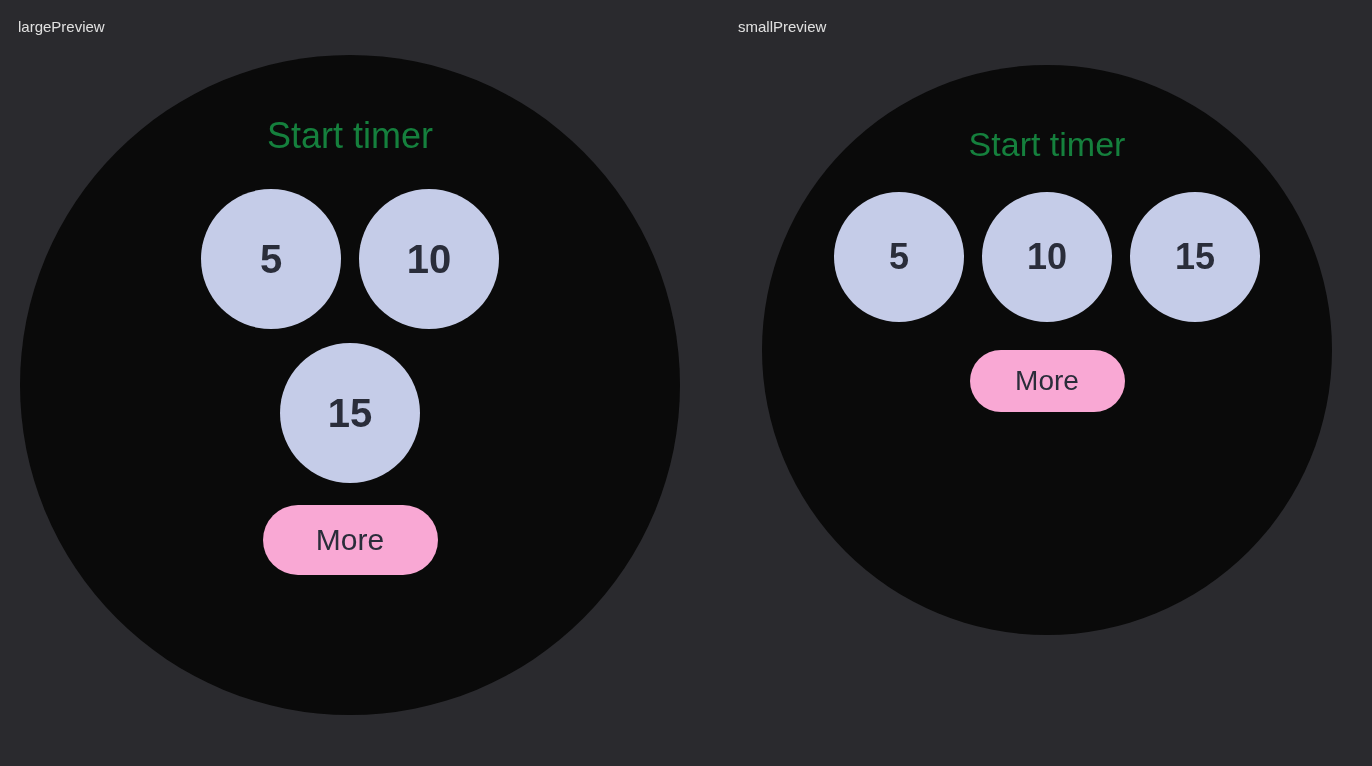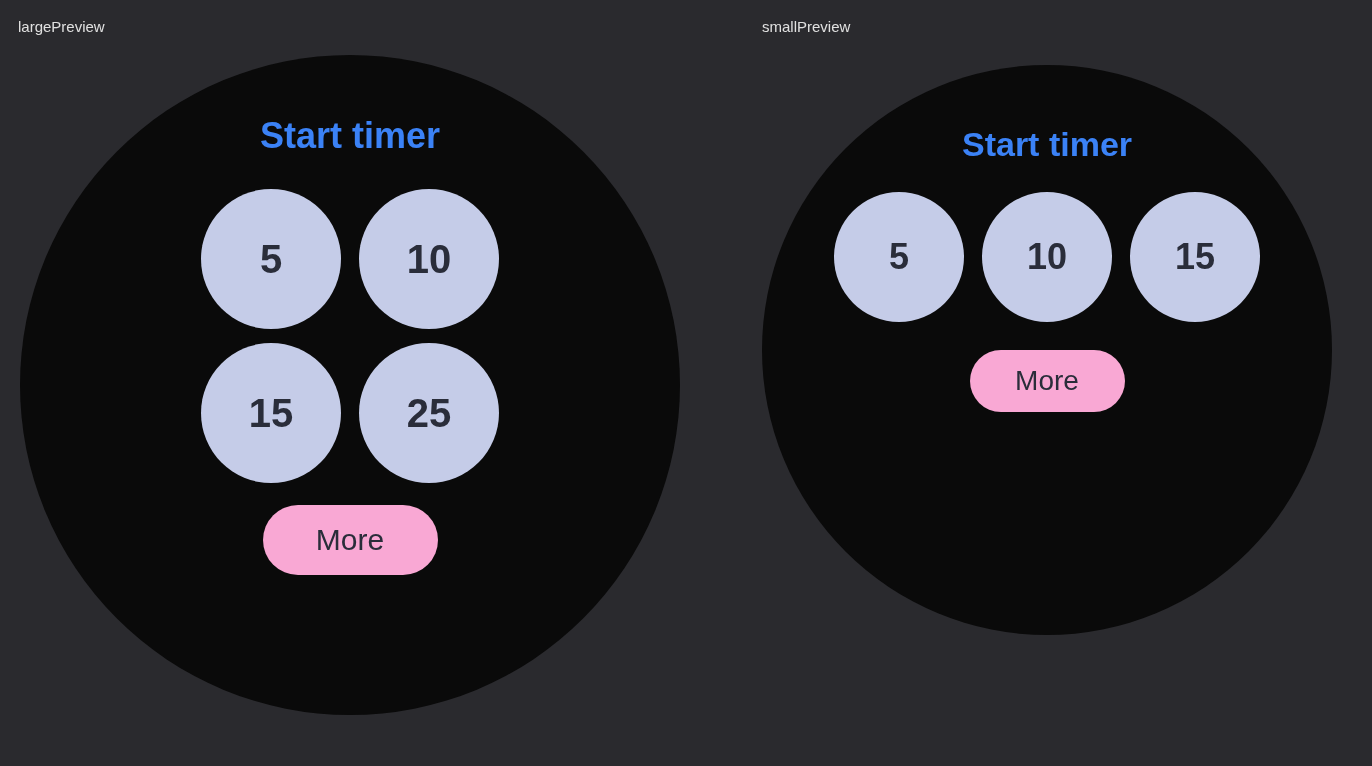--- a/index.html
+++ b/index.html
@@ -15,21 +15,21 @@
 
     .preview-label {
       position: absolute;
       top: 18px;
       color: #e0e0e0;
       font-size: 15px;
       font-weight: 400;
     }
 
     #large-label { left: 18px; }
-    #small-label { left: 762px; }
+    #small-label { left: 738px; }
 
     .preview-container {
       position: absolute;
       top: 55px;
     }
 
     #large-preview {
       left: 20px;
       width: 680px;
       height: 690px;
@@ -56,22 +56,22 @@
       height: 660px;
     }
 
     #small-preview .watch-circle {
       width: 570px;
       height: 570px;
       margin-top: 10px;
     }
 
     .watch-title {
-      color: #3b82f6;
-      font-weight: 700;
+      color: #15803d;
+      font-weight: 400;
       text-align: left;
     }
 
     #large-preview .watch-title {
       font-size: 36px;
       margin-bottom: 32px;
     }
 
     #small-preview .watch-title {
       font-size: 34px;
@@ -161,21 +161,20 @@
 <div class="preview-container" id="large-preview">
   <div class="watch-circle">
     <div class="watch-title">Start timer</div>
     <div class="timer-buttons-large">
       <div class="timer-row">
         <button class="timer-circle-btn">5</button>
         <button class="timer-circle-btn">10</button>
       </div>
       <div class="timer-row">
         <button class="timer-circle-btn">15</button>
-        <button class="timer-circle-btn">25</button>
       </div>
       <button class="more-btn">More</button>
     </div>
   </div>
 </div>
 
 <div class="preview-container" id="small-preview">
   <div class="watch-circle">
     <div class="watch-title">Start timer</div>
     <div class="timer-buttons-small">

